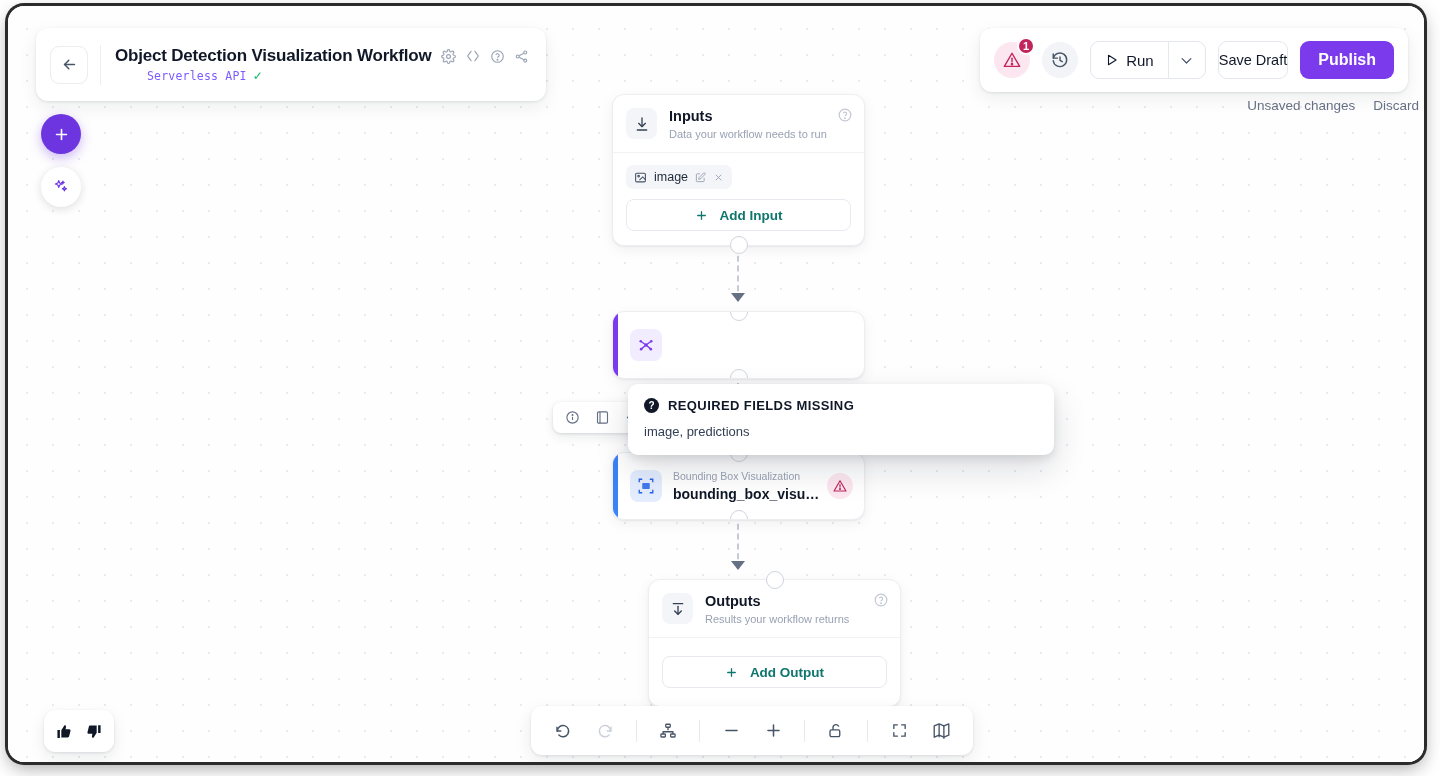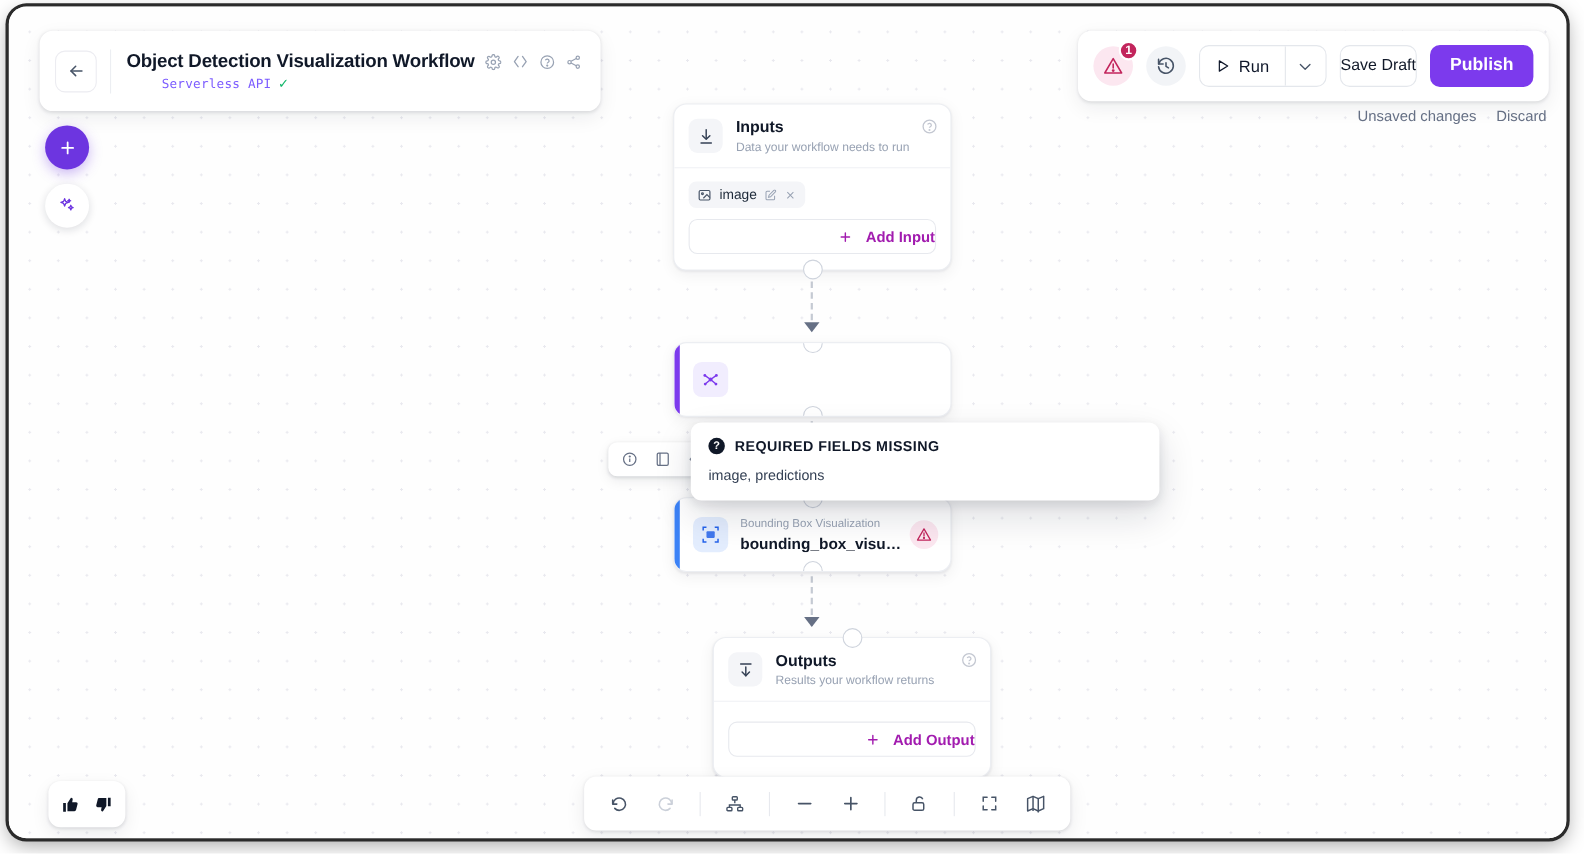--- a/index.html
+++ b/index.html
@@ -70,21 +70,21 @@
   .run-caret { width:36px; height:100%; display:flex; align-items:center; justify-content:center; color:#475467; cursor:pointer;}
   .save-btn {
     height:38px; padding:0 0; border:1px solid #e4e7ec; border-radius:9px; background:#fff;
     font-size:14.5px; color:#101828; font-weight:500; display:flex; align-items:center; cursor:pointer;
   }
   .publish-btn {
     height:38px; padding:0 18px; border-radius:9px; background:#7c3aed; color:#fff;
     font-size:16px; font-weight:700; display:flex; align-items:center; cursor:pointer; border:none;
   }
   .unsaved-row {
-    position:absolute; right: 18px; top: 92px; display:flex; align-items:center; gap:18px;
+    position:absolute; right: 5px; top: 92px; display:flex; align-items:center; gap:18px;
     font-size:13.5px; color:#667085;
   }
   .unsaved-row .discard { cursor:pointer; }
 
   
   .fab {
     position:absolute; left:33px; width:40px; height:40px; border-radius:50%;
     display:flex; align-items:center; justify-content:center; cursor:pointer;
   }
   .fab.add { top:108px; background:#6d35e0; color:#fff; box-shadow:0 4px 12px rgba(109,53,224,.35); }
@@ -103,22 +103,22 @@
   .io-help { position:absolute; right:12px; top:13px; color:#c3c7d1; display:flex; cursor:pointer;}
   .io-body { padding:12px 13px 14px 13px; }
   .chip {
     display:inline-flex; align-items:center; gap:7px; background:#f4f5f8; border-radius:7px;
     padding:5px 8px; font-size:12.5px; color:#1d2939; margin-bottom:10px;
   }
   .chip .cico { color:#475467; display:flex; }
   .chip .cact { color:#98a2b3; display:flex; cursor:pointer; }
   .add-btn {
     width:100%; height:32px; border:1px solid #e7e9ee; border-radius:8px; background:#fff;
-    display:flex; align-items:center; justify-content:flex-end; gap:12px;
-    font-size:13.5px; color:#a21caf; font-weight:600; cursor:pointer;
+    display:flex; align-items:center; justify-content:center; gap:12px;
+    font-size:13.5px; color:#0f766e; font-weight:600; cursor:pointer;
   }
 
   .step-node { width:253px; height:68px; display:flex; align-items:center; overflow:hidden; }
   .accent { width:5px; align-self:stretch; flex:0 0 auto; border-radius:12px 0 0 12px; }
   .step-ico { width:32px; height:32px; border-radius:8px; display:flex; align-items:center; justify-content:center; margin:0 11px 0 12px; flex:0 0 auto;}
   .step-texts { flex:1 1 auto; min-width:0; }
   .step-kind { font-size:10.5px; color:#98a2b3; line-height:1.3; }
   .step-model { font-size:10.5px; color:#98a2b3; font-style:italic; line-height:1.3; }
   .step-name { font-size:14px; font-weight:700; color:#101828; margin-top:2px; white-space:nowrap; overflow:hidden; text-overflow:ellipsis;}
   .step-warn { width:26px; height:26px; border-radius:50%; background:#fce7f0; color:#c2255c; display:flex; align-items:center; justify-content:center; margin-right:11px; flex:0 0 auto; cursor:pointer;}

